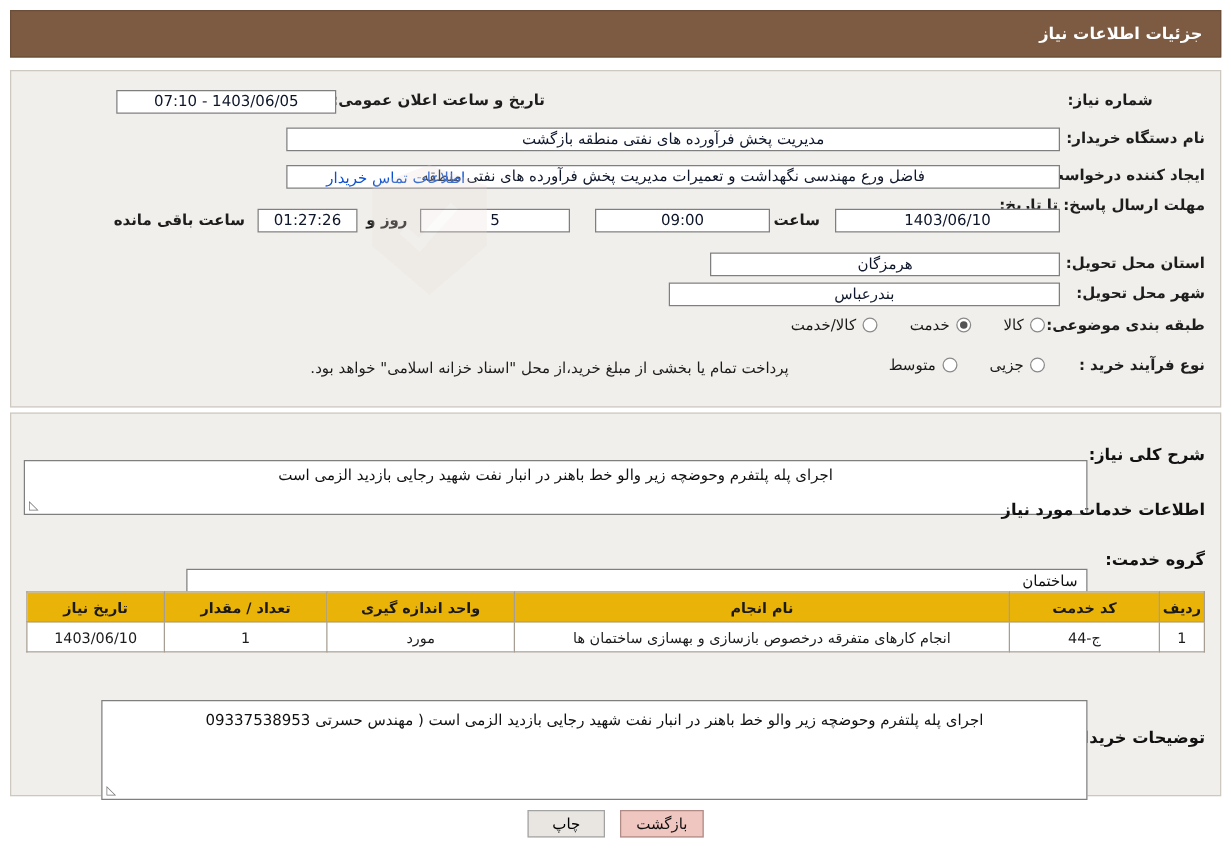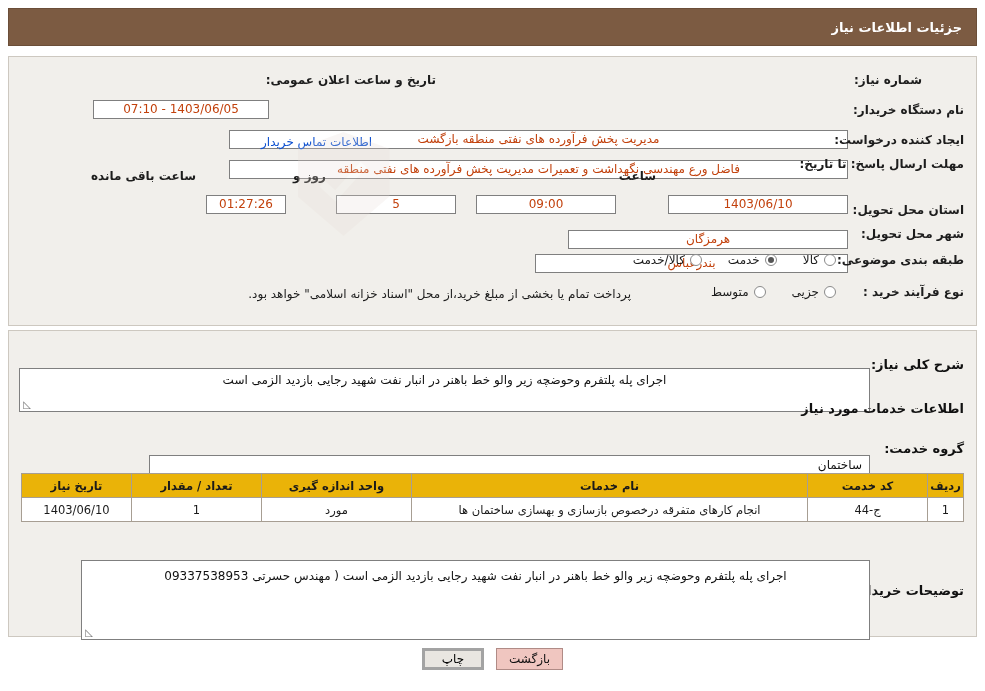--- a/index.html
+++ b/index.html
@@ -52,24 +52,23 @@
   }
 
   .tbox {
     background: #ffffff;
     border: 1px solid #7f7f7f;
     height: 19px;
     line-height: 17px;
     font-size: 12px;
     padding: 0 5px;
     text-align: center;
-    color: #c2410c;
+    color: #0f172a;
     overflow: hidden;
     white-space: nowrap;
-    margin-top: 28px;
   }
   .tbox.right { text-align: right; }
   .link-text { color:#0b4fd0; }
 
   
   .radio-group { display: flex; align-items: center; gap: 26px; }
   .radio-item { display: flex; align-items: center; gap: 5px; }
   .radio {
     width: 12px; height: 12px; border-radius: 50%;
     border: 1px solid #8a8a8a; background: #fff;
@@ -153,21 +152,21 @@
     text-align: center;
     background: #ffffff;
     color: #1a1a1a;
   }
 
   
   .btn {
     height: 22px;
     min-width: 62px;
     font-size: 12px;
-    border: 3px solid #a3a3a3;
+    border: 1px solid #a3a3a3;
     background: #e9e6e1;
     cursor: pointer;
     padding: 0 12px;
     font-family: "DejaVu Sans", "Liberation Sans", sans-serif;
   }
   .btn-back {
     background: #f0c6c0;
     border: 1px solid #b08b86;
     color: #111;
   }
@@ -283,21 +282,21 @@
 
     <span class="section-title" style="position:absolute; top:110px; right:12px;">گروه خدمت:</span>
     <div class="big-field" style="position:absolute; top:105px; right:106px; left:140px; height:21px; padding-top:2px; text-align:right;">ساختمان</div>
 
     <div style="position:absolute; top:142px; right:12px; left:12px;">
       <table class="svc">
         <thead>
           <tr>
             <th style="width:36px;">ردیف</th>
             <th style="width:120px;">کد خدمت</th>
-            <th>نام خدمات</th>
+            <th>نام انجام</th>
             <th style="width:150px;">واحد اندازه گیری</th>
             <th style="width:130px;">تعداد / مقدار</th>
             <th style="width:110px;">تاریخ نیاز</th>
           </tr>
         </thead>
         <tbody>
           <tr>
             <td>1</td>
             <td>ج-44</td>
             <td>انجام کارهای متفرقه درخصوص بازسازی و بهسازی ساختمان ها</td>

